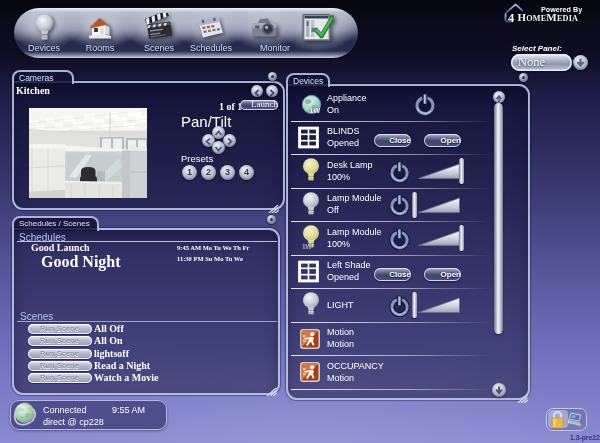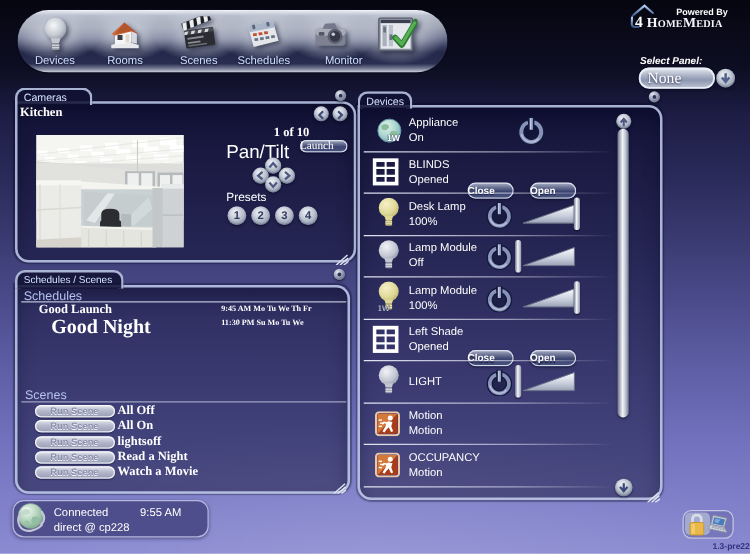--- a/index.html
+++ b/index.html
@@ -71,21 +71,21 @@
   background:radial-gradient(circle at 40% 32%, #eef1f6, #b2bac8 55%, #8f97ac);
   box-shadow:0 1px 2px rgba(0,0,25,0.55), inset 0 -1px 2px rgba(60,70,100,0.5);
   color:#4e5878; text-align:center;
 }
 
 
 .pillbtn {
   position:absolute; border-radius:8px;
   background:linear-gradient(180deg,#aeb6ca 0%, #6a7294 30%, #3c4470 55%, #4a5480 100%);
   box-shadow: inset 0 0 0 1px rgba(225,230,240,0.9), 0 1px 2px rgba(0,0,25,0.5);
-  color:#fff; text-align:left; font-weight:bold;margin-top:12px;
+  color:#fff; text-align:right; font-weight:bold;
 }
 
 
 .drow-label { position:absolute; left:327px; color:#fff; font-size:9px; line-height:12px; }
 .sep { position:absolute; left:291px; width:200px; height:1px;
   background:linear-gradient(90deg, rgba(235,238,250,0.95), rgba(235,238,250,0.55) 60%, rgba(235,238,250,0) 100%); }
 
 </style>
 </head>
 <body>

